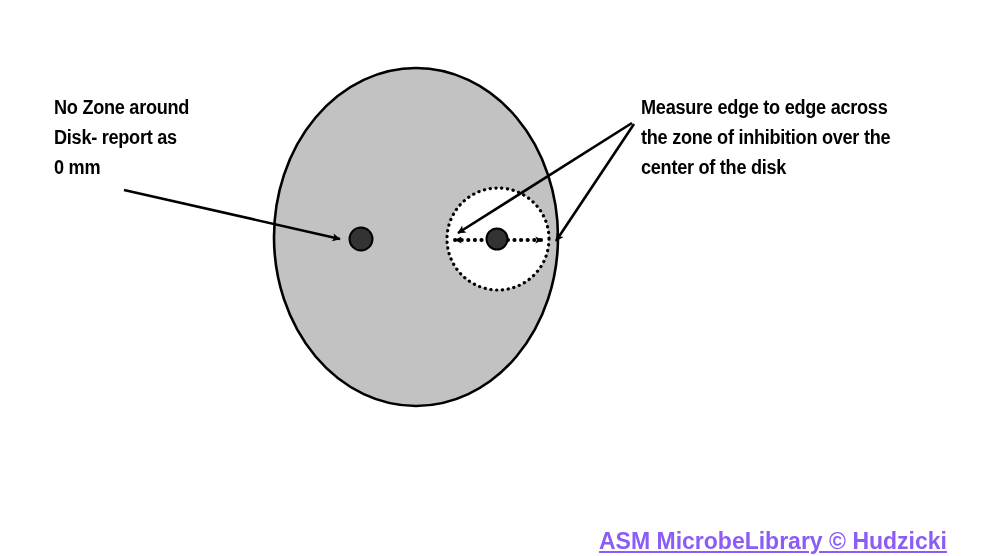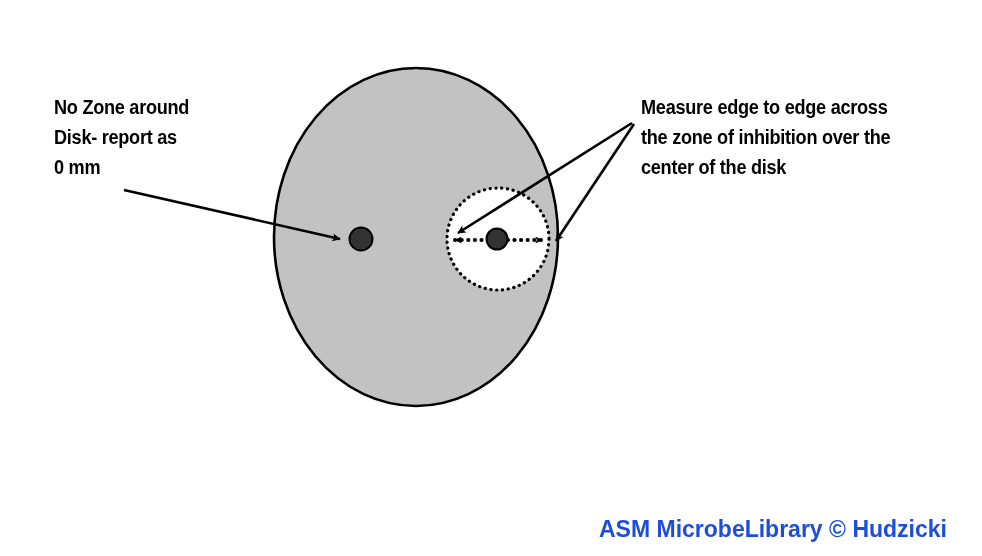--- a/index.html
+++ b/index.html
@@ -59,28 +59,29 @@
   }
 
   .annotation .line {
     display: block;
   }
 
   
   #credit {
     position: absolute;
     left: 599px;
-    top: 516px;
+    top: 528px;
     font-family: "Liberation Sans", "DejaVu Sans", sans-serif;
     font-weight: bold;
     font-size: 23px;
     line-height: 27px;
-    color: #1d4ed8;
+    color: #8b5cf6;
     letter-spacing: 0px;
     white-space: nowrap;
+    text-decoration: underline;
   }
 </style>
 </head>
 <body>
 
 <div id="stage">
 
   <svg class="figure-svg" viewBox="0 0 982 556" xmlns="http://www.w3.org/2000/svg">
 
     <defs>

